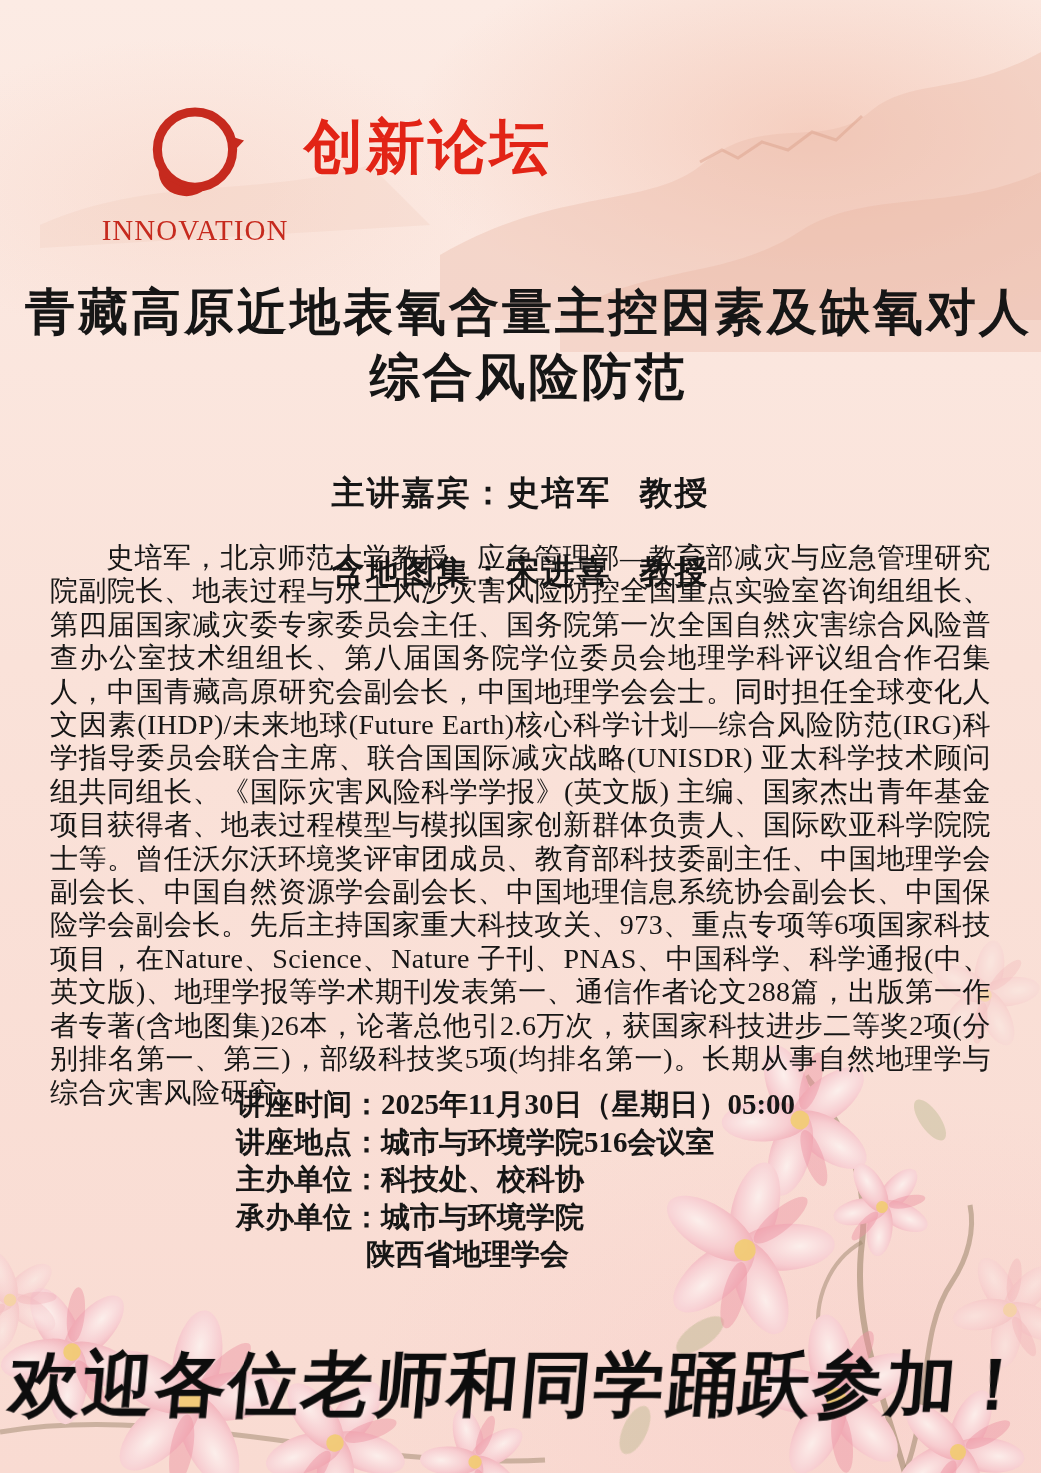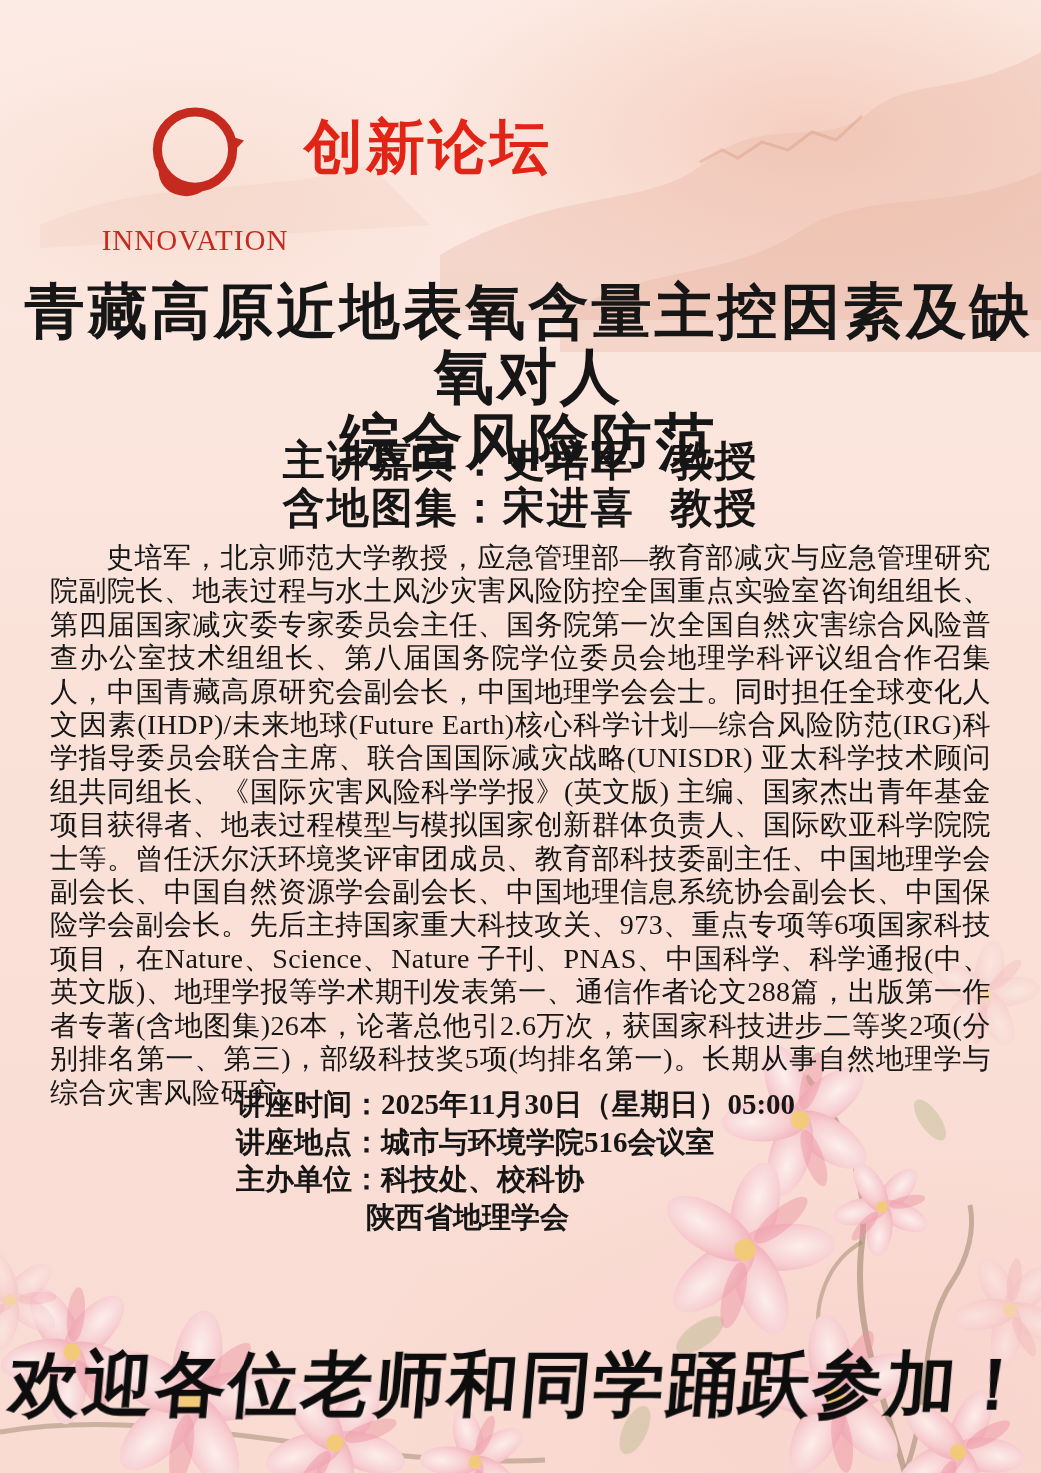--- a/index.html
+++ b/index.html
@@ -14,32 +14,32 @@
       radial-gradient(ellipse 420px 220px at 18% 13%, rgba(243,198,180,.28), rgba(243,198,180,0) 70%),
       radial-gradient(ellipse 700px 400px at 85% 95%, rgba(247,198,196,.35), rgba(247,198,196,0) 75%),
       linear-gradient(180deg, var(--bg-top) 0%, var(--bg-mid) 45%, var(--bg-bottom) 100%);
     font-family:"Liberation Serif","DejaVu Serif",serif;color:var(--text-dark);
   }
   .bg-art{position:absolute;inset:0;z-index:0;pointer-events:none;}
   .layer{position:absolute;z-index:1;}
 
   .logo-block{left:86px;top:96px;width:218px;text-align:center;}
   .logo-mark svg{width:114px;height:114px;display:block;margin:0 auto;}
-  .logo-word{margin-top:14px;font-size:29px;letter-spacing:1px;color:var(--logo-red);}
+  .logo-word{margin-top:4px;font-size:29px;letter-spacing:1px;color:var(--logo-red);}
 
   .forum-title{left:304px;top:114px;font-family:"Liberation Sans","DejaVu Sans",sans-serif;
     font-weight:bold;font-size:59px;line-height:1.15;color:var(--accent-red);letter-spacing:3px;}
   .lecture-no{left:636px;top:158px;font-family:"Liberation Sans","DejaVu Sans",sans-serif;
     font-weight:bold;font-size:46px;line-height:1.1;color:var(--accent-red);letter-spacing:1px;}
 
   .main-title{left:16px;right:0;top:280px;text-align:center;font-weight:bold;
-    font-size:60px;line-height:65px;letter-spacing:3px;}
+    font-size:50px;line-height:65px;letter-spacing:3px;}
 
   .speakers{left:0;right:0;top:438px;text-align:center;}
-  .speaker-line{font-size:42px;font-weight:bold;line-height:47px;letter-spacing:2px;}
+  .speaker-line{font-size:33px;font-weight:bold;line-height:47px;letter-spacing:2px;margin-top:32px;}
   .person-title{margin-left:.85em;}
 
   .bio{left:50px;width:941px;top:541px;font-size:28px;line-height:33.4px;
     text-align:justify;text-indent:2em;letter-spacing:.4px;}
 
   .details{left:236px;top:1086px;font-size:29px;font-weight:bold;line-height:37.5px;}
   .detail-row{white-space:nowrap;}
   .co-org{white-space:nowrap;padding-left:130px;}
 
   .welcome{left:0;right:0;top:1338px;text-align:center;font-size:71px;font-weight:bold;
@@ -140,18 +140,21 @@
   <div class="layer details">
     <div class="detail-row">
       <span>讲座时间：</span><span>2025年11月30日（星期日）05:00</span>
     </div>
     <div class="detail-row">
       <span>讲座地点：</span><span>城市与环境学院516会议室</span>
     </div>
     <div class="detail-row">
       <span>主办单位：</span><span>科技处、校科协</span>
     </div>
+    <div class="detail-row">
+      <span>承办单位：</span><span>城市与环境学院</span>
+    </div>
     <div class="co-org">陕西省地理学会</div>
   </div>
 
   <div class="layer welcome">欢迎各位老师和同学踊跃参加！</div>
 
 </div>
 
 </body></html>

